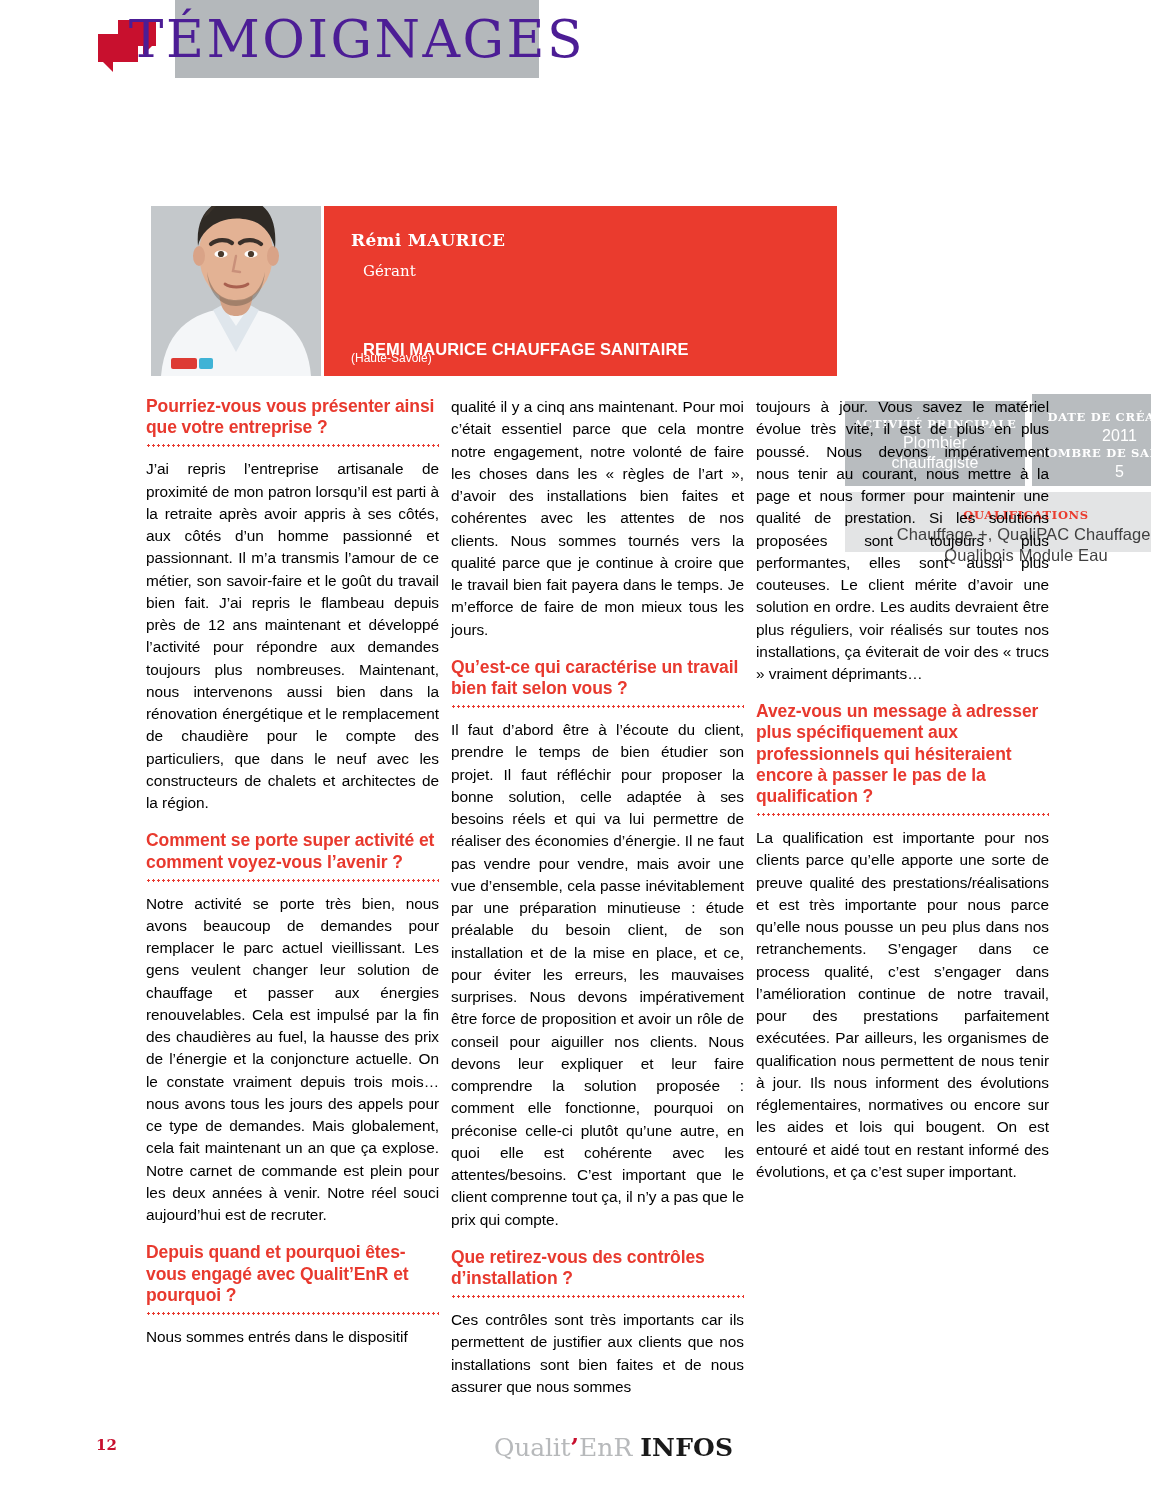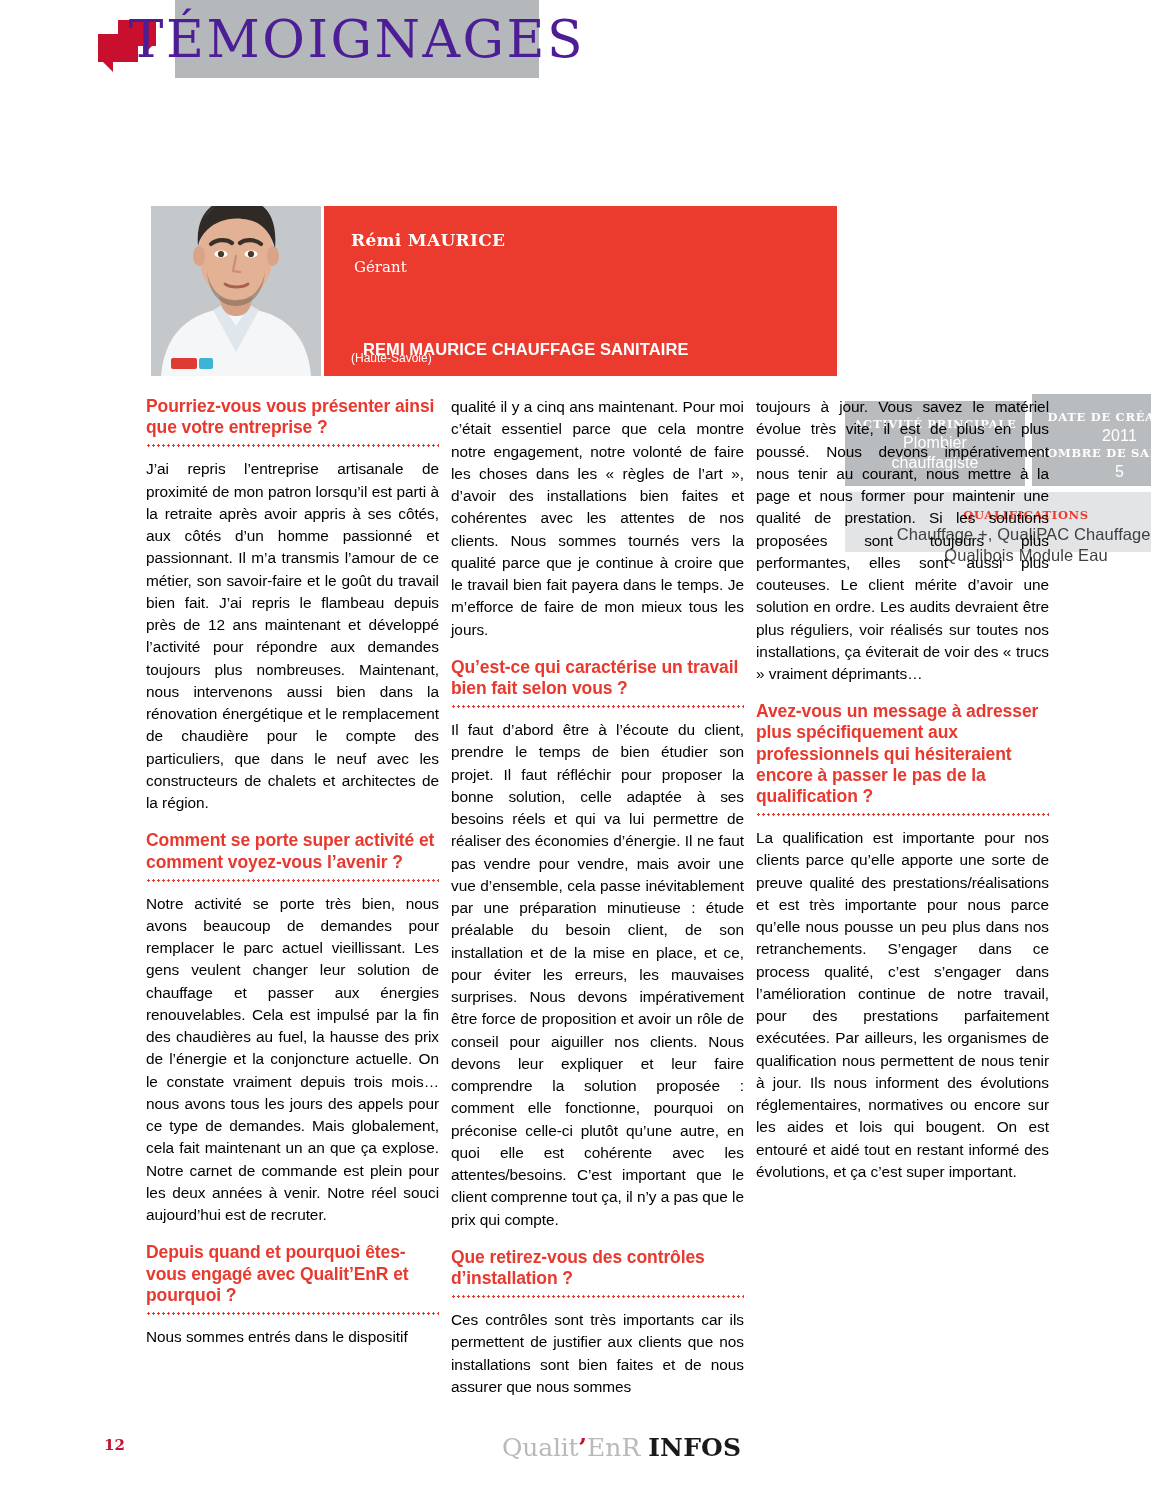--- a/index.html
+++ b/index.html
@@ -97,21 +97,21 @@
     font-family: "DejaVu Serif", serif;
     font-size: 17px;
     font-weight: 700;
     letter-spacing: 0.3px;
     margin: 2px 0 8px 0;
   }
   .person-role {
     font-family: "DejaVu Serif", serif;
     font-size: 15px;
     font-weight: 400;
-    margin: 3px;
+    margin: 12px;
   }
   .company-name {
     position: absolute;
     left: 27px; top: 122px;
     font-size: 16.5px;
     font-weight: 700;
     letter-spacing: 0.1px;
     margin: 12px;
   }
   .company-region {
@@ -181,21 +181,21 @@
     color: #000000;
     font-size: 15.4px;
     line-height: 1.445;
     text-align: justify;
     margin: 0 0 16px 0;
     hyphens: none;
     letter-spacing: -0.05px;
   }
 
   
-  .footer { position: absolute; left: 12px; top: 1436px; width: 1008px; height: 40px; }
+  .footer { position: absolute; left: 4px; top: 1436px; width: 1008px; height: 40px; }
   .page-number {
     position: absolute;
     left: 92px; top: 0;
     color: #c8102e;
     font-family: "DejaVu Serif", serif;
     font-size: 15px;
     font-weight: 700;
   }
   .footer-logo {
     position: absolute;

